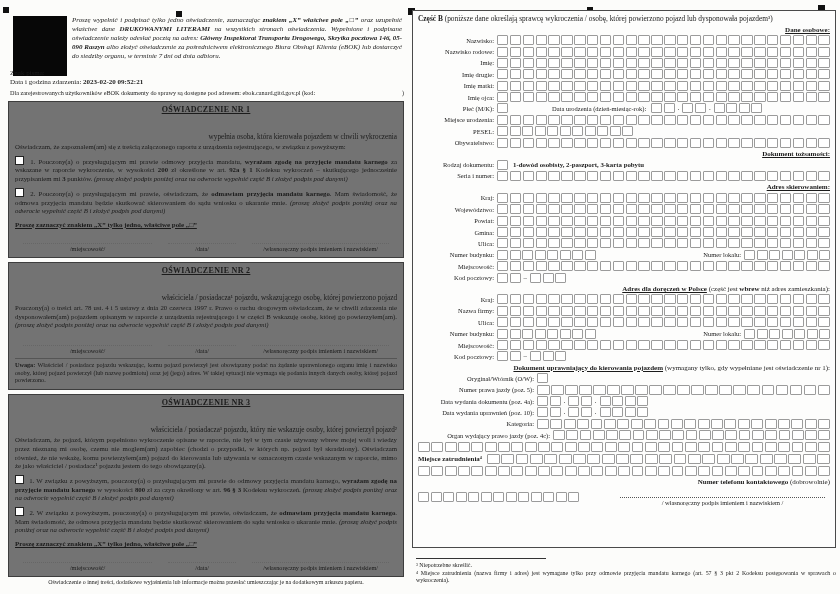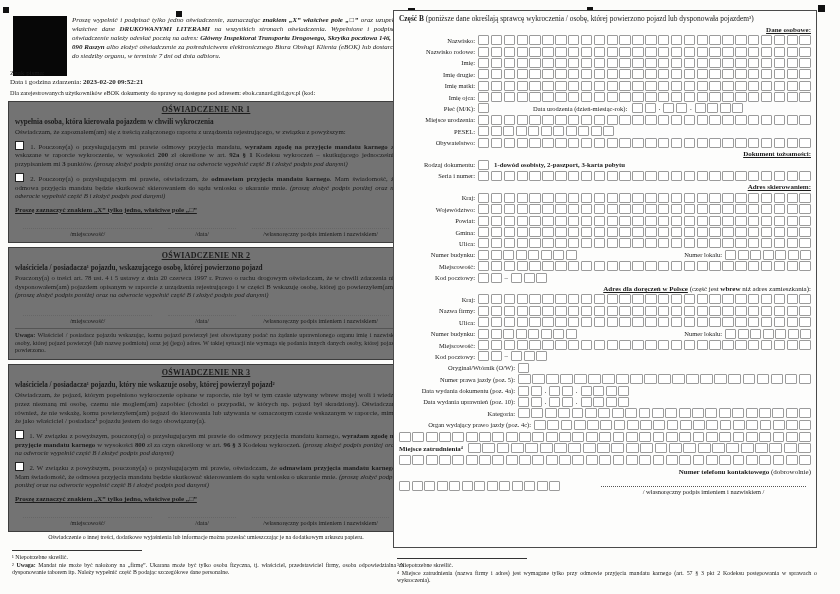--- a/index.html
+++ b/index.html
@@ -12,40 +12,40 @@
   
   .col-left{position:absolute;left:8px;top:14px;width:396px;}
   .intro{margin:2px 0 6px 64px;width:330px;font-size:6.9px;line-height:1.3;
          font-style:italic;text-align:justify;}
   .parta{font-size:7px;line-height:1.35;margin:8px 0 2px 2px;}
   .parta .pa-title{font-weight:bold;font-size:7.6px;margin-bottom:7px;}
   .ebok-line{display:flex;font-size:6.2px;margin-top:1px;}
   .ebok-line .spacer{flex:1;}
   .stmt{border:1px solid #3d3d3d;padding:3px 6px 5px;margin-top:4px;background:#737373;}
   .stmt-title{text-align:center;font-weight:bold;text-decoration:underline;font-size:8px;letter-spacing:.3px;}
-  .stmt-sub{text-align:left;font-weight:bold;font-size:7.2px;margin-top:4px;}
+  .stmt-sub{text-align:right;font-weight:normal;font-size:7.2px;margin-top:19px;}
   .stmt-text,.opt{font-size:6.8px;line-height:1.28;text-align:justify;margin:2px 0;}
   .opt{margin:4px 0;}
   .cb{display:inline-block;width:7px;height:7px;border:1px solid #222;background:#fff;
       margin-right:3px;vertical-align:-1px;}
   .mark{font-size:6.9px;font-weight:bold;text-decoration:underline;margin:5px 0 2px;}
   .sigrow{display:flex;margin-top:9px;}
   .sigcol{text-align:center;}
   .sigcol.w1{width:38%;}.sigcol.w2{width:22%;}.sigcol.w3{width:40%;}
   .dots{border-bottom:1px dotted #666;height:6px;margin:0 8px;}
   .siglab{font-size:6.2px;margin-top:1px;}
   .stmt-note{font-size:6.2px;line-height:1.25;text-align:justify;border-top:1px solid #555;
              margin-top:4px;padding-top:2px;}
   .after-note{font-size:5.9px;text-align:center;margin-top:2px;}
   .fn-block{margin-top:10px;}
   .fn-divider{width:130px;border-top:1px solid #333;margin:0 0 3px 4px;}
   .fnote{font-size:5.9px;line-height:1.3;text-align:justify;margin-left:4px;}
 
   
-  .col-right{position:absolute;left:393px;top:10px;width:424px;}
+  .col-right{position:absolute;left:412px;top:10px;width:424px;}
   .partb-box{border:1.2px solid #4a4a4a;background:#fdfdfc;padding:3px 5px 8px;box-sizing:border-box;min-height:538px;}
   .pb-header{font-size:7.4px;line-height:1.25;margin-bottom:1px;}
   .pb-heading{font-size:7px;margin:2.5px 0 1px;text-align:right;}
   .pb-row{display:flex;align-items:center;margin:1.4px 0;}
   .pb-label{flex:none;width:76px;text-align:right;padding-right:3px;font-size:6.5px;}
   .pb-label.lead{width:auto;text-align:left;font-weight:bold;font-size:6.9px;padding-right:5px;}
   .pb-boxes{display:flex;gap:1.5px;flex:1;}
   .pb-boxes.fixed{flex:none;}
   .box{height:10px;border:1px solid #9b9b9b;background:#fff;flex:1;box-sizing:border-box;border-radius:1px;}
   .fixed .box{flex:none;width:11px;}
@@ -886,20 +886,21 @@
                 <div class="box"></div>
               </div>
               <span class="dash">–</span>
               <div class="pb-boxes fixed">
                 <div class="box"></div>
                 <div class="box"></div>
                 <div class="box"></div>
               </div>
             </div>
           </div>
+          <div class="pb-heading"><span class="b u">Dokument uprawniający do kierowania pojazdem</span><span> (wymagany tylko, gdy wypełniane jest oświadczenie nr 1):</span></div>
           <div class="pb-row">
             <div class="pb-label" style="width: 116px;">Oryginał/Wtórnik (O/W):</div>
             <div class="pb-boxes fixed">
               <div class="box"></div>
             </div>
           </div>
           <div class="pb-row">
             <div class="pb-label" style="width: 116px;">Numer prawa jazdy (poz. 5):</div>
             <div class="pb-boxes">
               <div class="box"></div>

